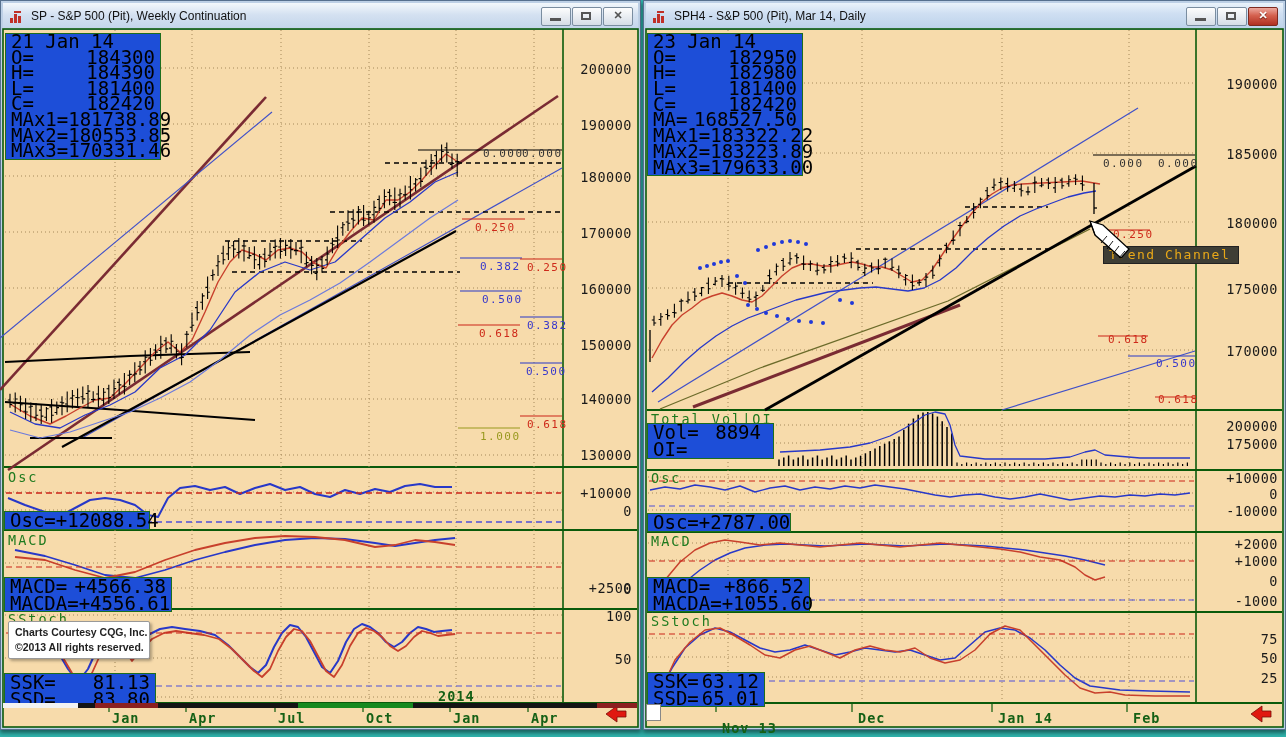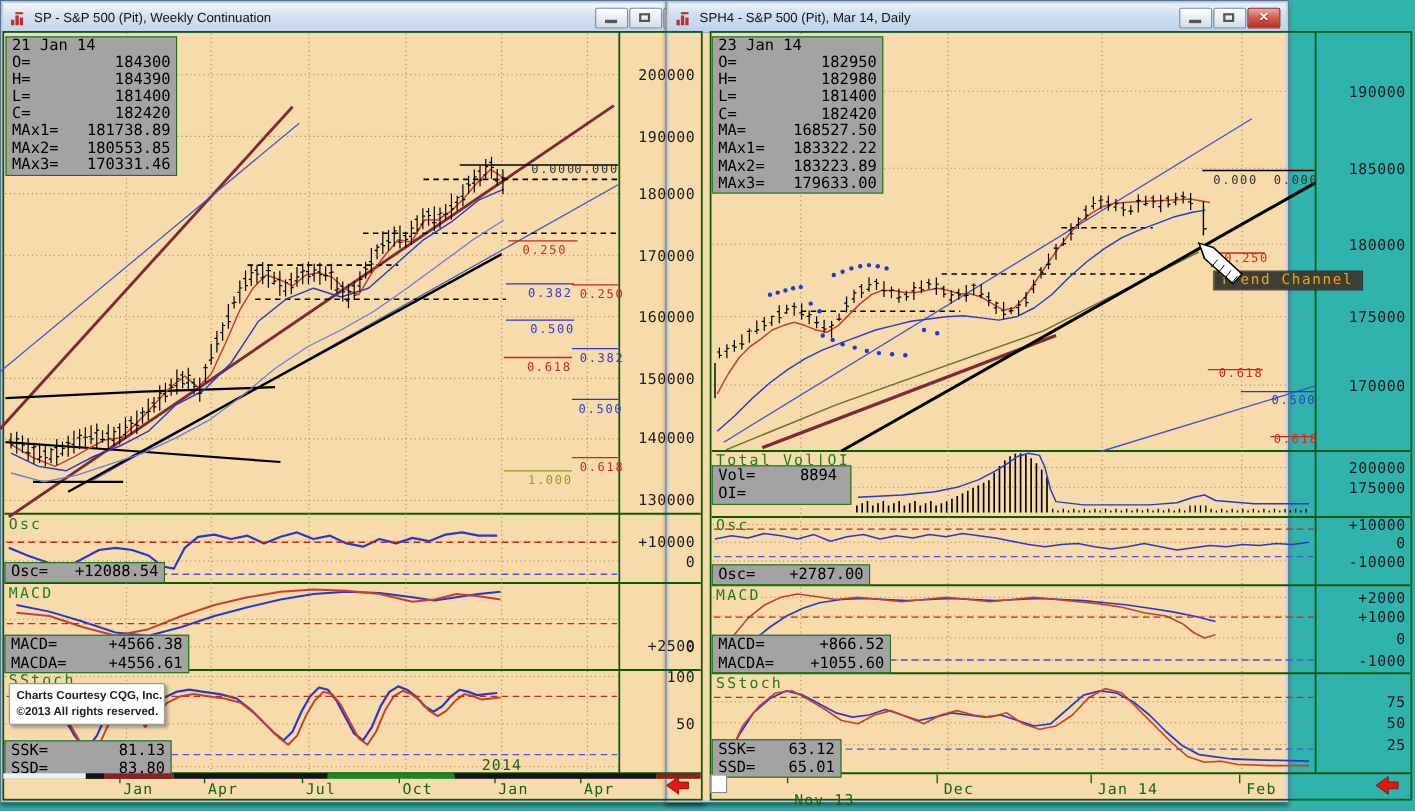--- a/index.html
+++ b/index.html
@@ -17,26 +17,26 @@
   .wbtn{width:28px;height:17px;border:1px solid #7A8DA0;border-radius:2px;position:relative;
         background:linear-gradient(#FDFDFD,#E9EDF2 50%,#D5DDE6)}
   .wbtn.redx{background:linear-gradient(#ECA89E,#D4604E 45%,#B03022);border-color:#7E2A20}
   .gly-min{position:absolute;left:8px;bottom:4px;width:11px;height:3px;background:#555}
   .gly-max{position:absolute;left:8px;top:4px;width:10px;height:8px;border:2px solid #555;box-sizing:border-box}
   .gly-x{position:absolute;left:0;top:1px;width:100%;text-align:center;font:bold 11px "Liberation Sans",sans-serif;color:#555}
   .redx .gly-x{color:#fff;text-shadow:0 1px 1px #5E150D}
   #chart-svg,#cursor-svg{position:absolute;left:0;top:0;pointer-events:none}
   #chart-svg{z-index:2}
   #cursor-svg{z-index:9}
-  .qbox{position:absolute;background:#a3a3a3;border:1px solid #1D6E1D;color:#000;
-        font-size:14px;z-index:3;box-sizing:border-box}
+  .qbox{position:absolute;background:#1d4ed8;border:1px solid #1D6E1D;color:#000;
+        font-size:19px;z-index:3;box-sizing:border-box}
   .qdate,.qrow{height:var(--rh,15.6px);line-height:var(--rh,15.6px);padding:0 5px;white-space:pre}
   .qrow{display:flex;justify-content:space-between}
   .ylab{position:absolute;width:74px;text-align:right;font-size:13.5px;color:#1A1A1A;z-index:3;letter-spacing:.5px}
-  .xlab{position:absolute;font-size:13.5px;color:#156015;z-index:3;font-weight:normal;letter-spacing:1px}
+  .xlab{position:absolute;font-size:13.5px;color:#156015;z-index:3;font-weight:bold;letter-spacing:1px}
   .plab{position:absolute;font-size:13.5px;color:#1E7A1E;letter-spacing:2px;z-index:3;white-space:pre}
   .fib{position:absolute;font-size:11px;letter-spacing:1.5px;z-index:3;white-space:pre}
   .fr{color:#CE2A1A}.fb{color:#3838CC}.fk{color:#333}.fo{color:#99991F}
   .disclaimer{position:absolute;left:218px;top:4px;width:234px;height:36px;background:#F0F0F0;
         border:2px solid #444;z-index:6;text-align:center;
         font:bold 11.5px "Liberation Sans",sans-serif;color:#111;line-height:16px;
         box-shadow:3px 3px 4px rgba(0,0,0,.45)}
   .link{color:#2243C8;text-decoration:underline}
   .rohrlogo{position:absolute;left:893px;top:3px;width:112px;height:34px;background:#181818;
         border:2px outset #999;z-index:6;display:flex;align-items:center;box-sizing:border-box}
@@ -81,21 +81,21 @@
         <span class="wbtn">
             <i class="gly-max"></i>
           </span>
         <span class="wbtn">
             <span class="gly-x">✕</span>
           </span>
       </span>
     </div>
   </div>
 
-  <div class="window" style="left:605px;width:567px">
+  <div class="window" style="left:643px;width:643px">
     <div class="titlebar" style="background:linear-gradient(#EAF3FB,#CFDFF2 40%,#BCD2EA)">
       <span class="appicon">
         <svg width="16" height="14">
             <rect x="1" y="8" width="3" height="5" fill="#C03028"></rect>
             <rect x="5" y="4" width="3" height="9" fill="#C03028"></rect>
             <rect x="9" y="6" width="3" height="7" fill="#C03028"></rect>
             <rect x="5" y="1" width="7" height="2" fill="#C03028"></rect>
           </svg>
       </span>
       <span class="title">SPH4 - S&amp;P 500 (Pit), Mar 14, Daily</span>

